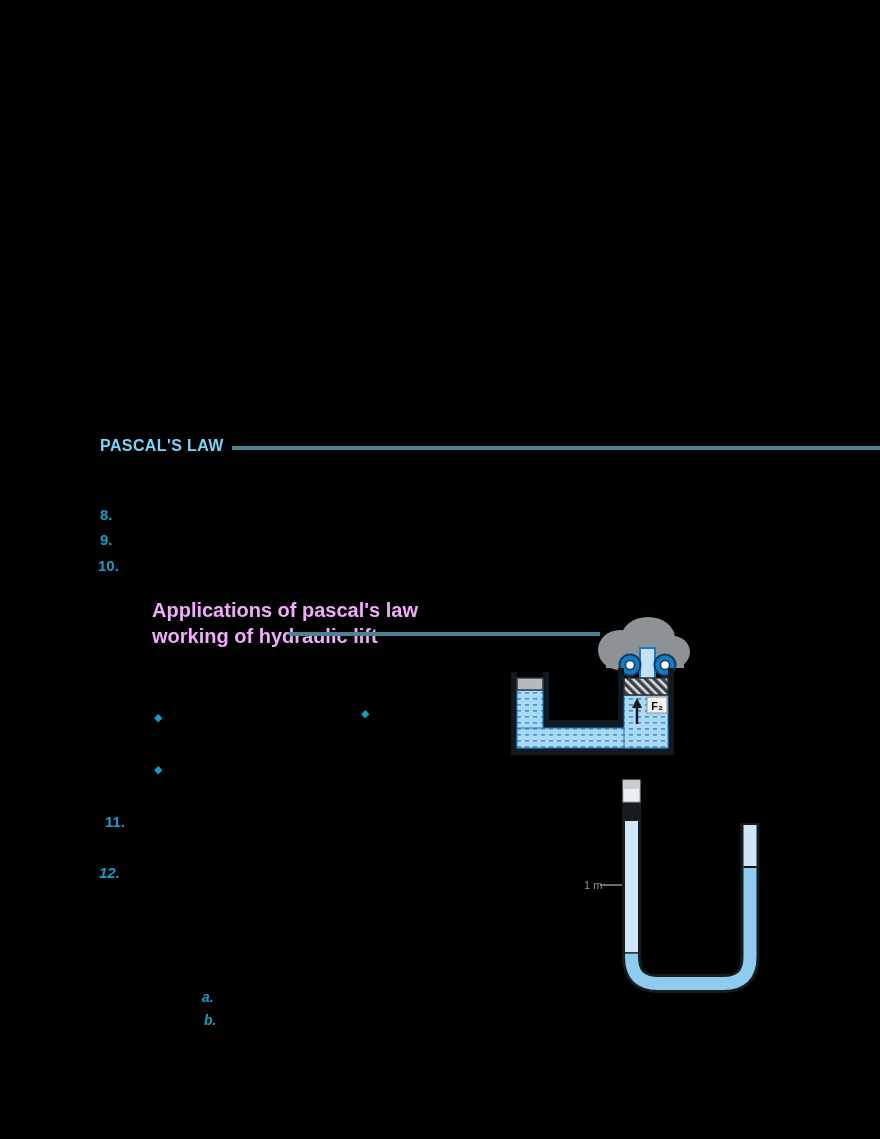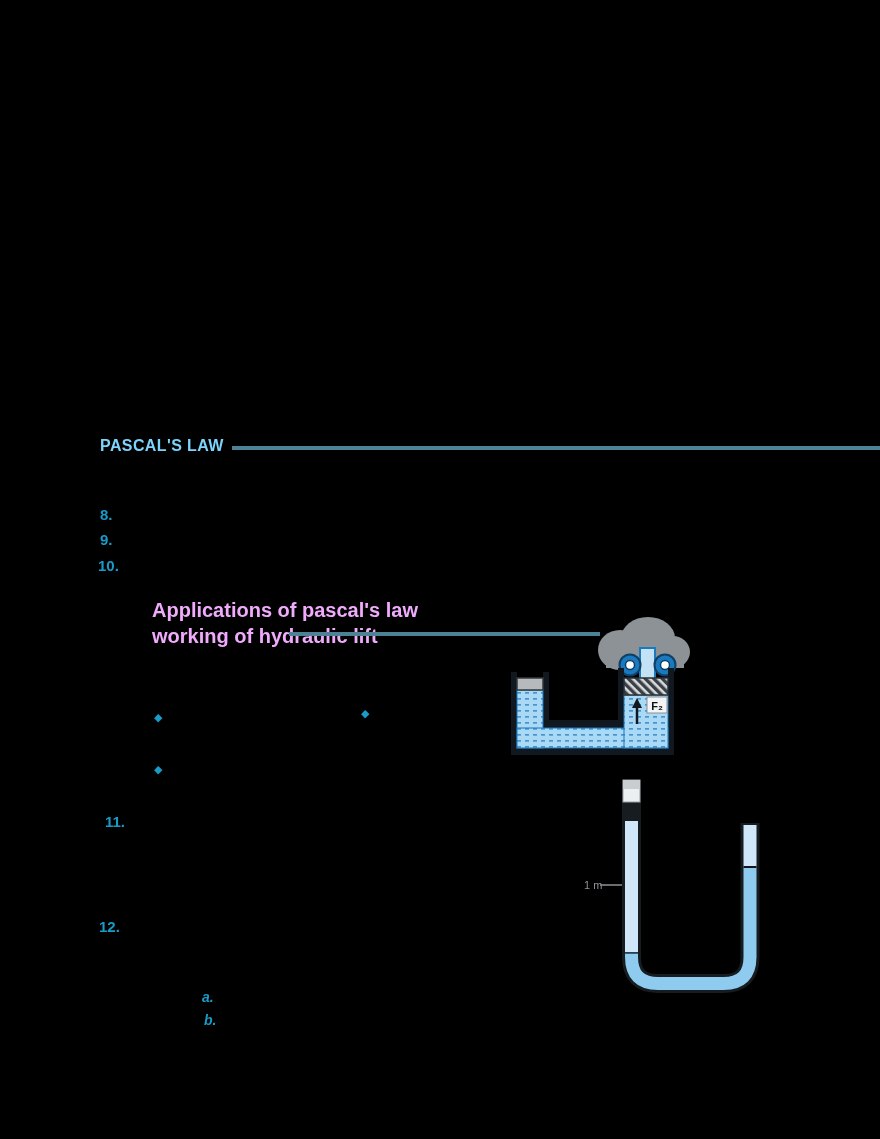--- a/index.html
+++ b/index.html
@@ -22,21 +22,21 @@
 
 <div class="page">
 
   <div class="abs section-title">PASCAL'S LAW</div>
   <div class="abs rule rule-1"></div>
 
   <div class="abs q-marker" style="left:100px;top:507px;">8.</div>
   <div class="abs q-marker" style="left:100px;top:532px;">9.</div>
   <div class="abs q-marker" style="left:98px;top:558px;">10.</div>
   <div class="abs q-marker" style="left:85px;top:814px;margin-left:20px;">11.</div>
-  <div class="abs q-marker" style="left:99px;top:919px;">12.</div>
+  <div class="abs q-marker" style="left:99px;top:865px;font-style:italic;">12.</div>
 
   <div class="abs sub-marker" style="left:202px;top:990px;">a.</div>
   <div class="abs sub-marker" style="left:204px;top:1013px;">b.</div>
 
   <div class="abs bullet" style="left:154px;top:712px;">◆</div>
   <div class="abs bullet" style="left:361px;top:708px;">◆</div>
   <div class="abs bullet" style="left:154px;top:764px;">◆</div>
 
   <div class="abs subhead" style="left:152px;top:600px;">Applications of pascal's law</div>
   <div class="abs subhead" style="left:152px;top:626px;">working of hydraulic lift</div>

